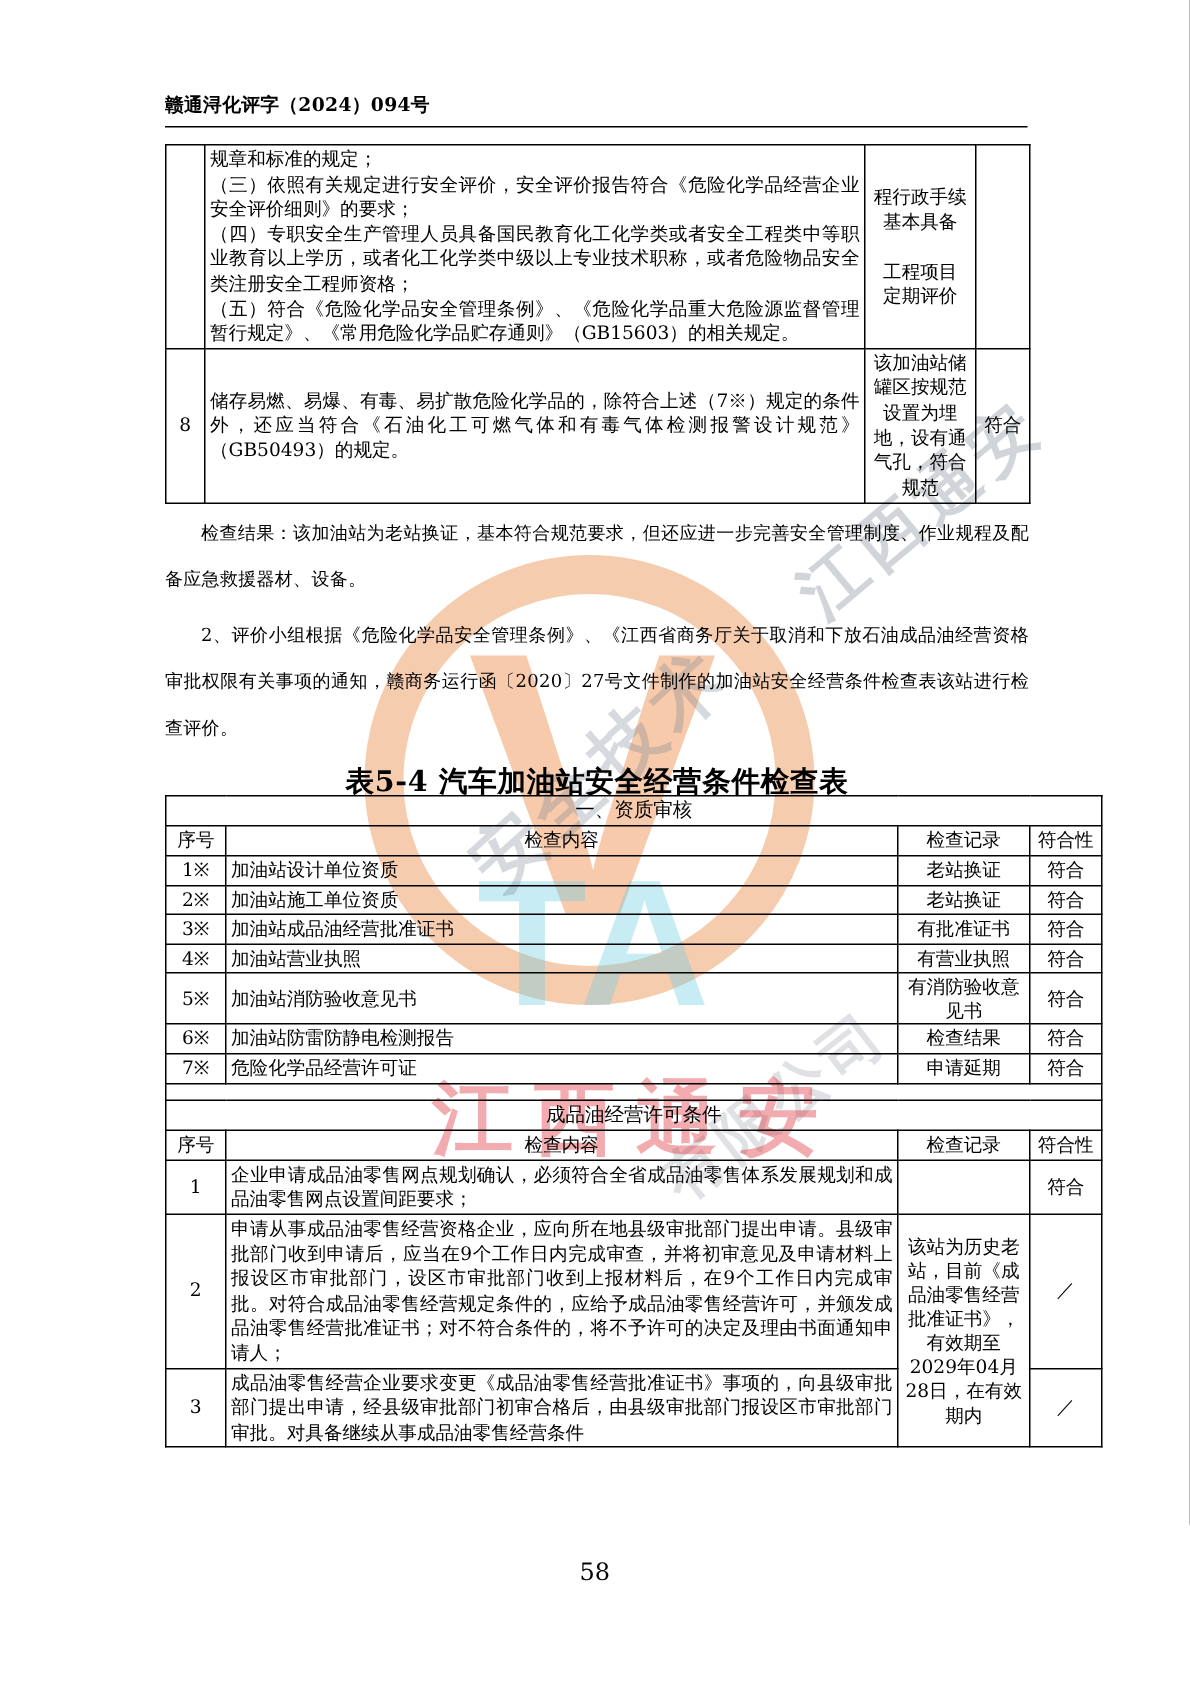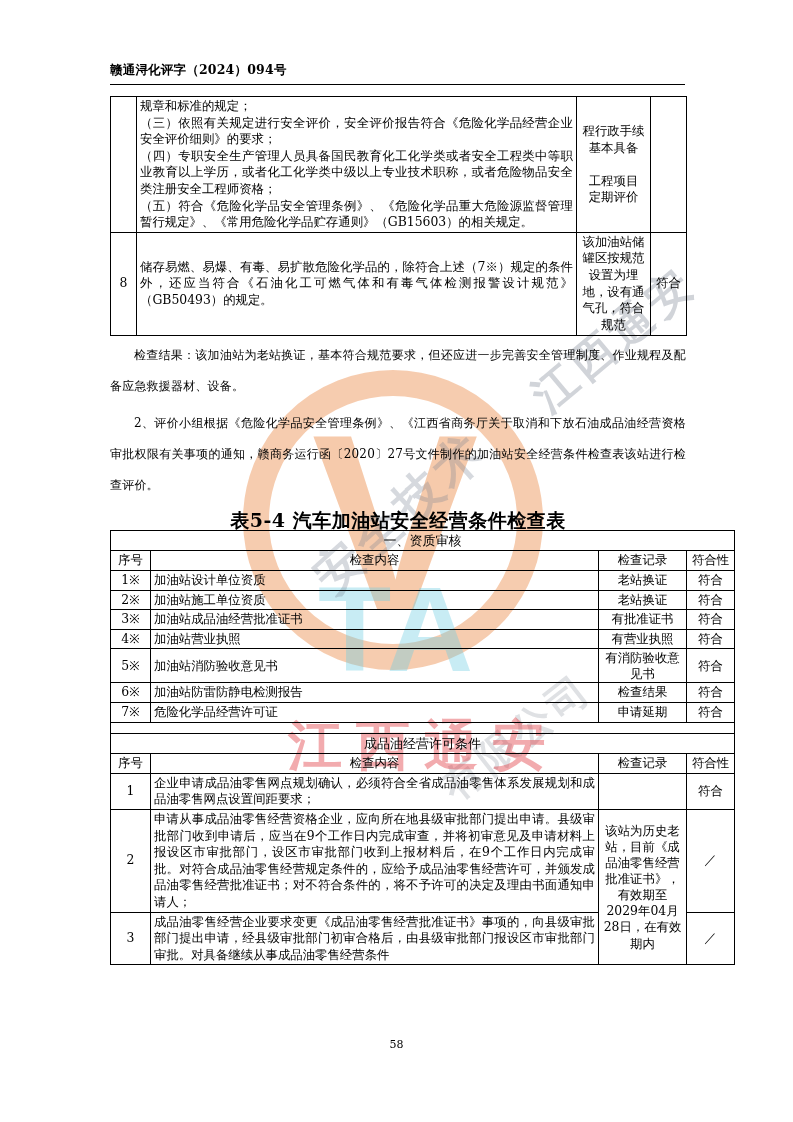--- a/index.html
+++ b/index.html
@@ -123,21 +123,21 @@
     width: 575px;
     border-top: 1.4px solid #000;
   }
 
   
   .page-number {
     position: absolute;
     left: 0; top: 1038px;
     width: 793px;
     text-align: center;
-    font-size: 11px;
+    font-size: 16px;
   }
 
   
   table.doc {
     border-collapse: collapse;
     table-layout: fixed;
     font-size: 12.4px;
     line-height: 1.34;
   }
   table.doc td, table.doc th {

